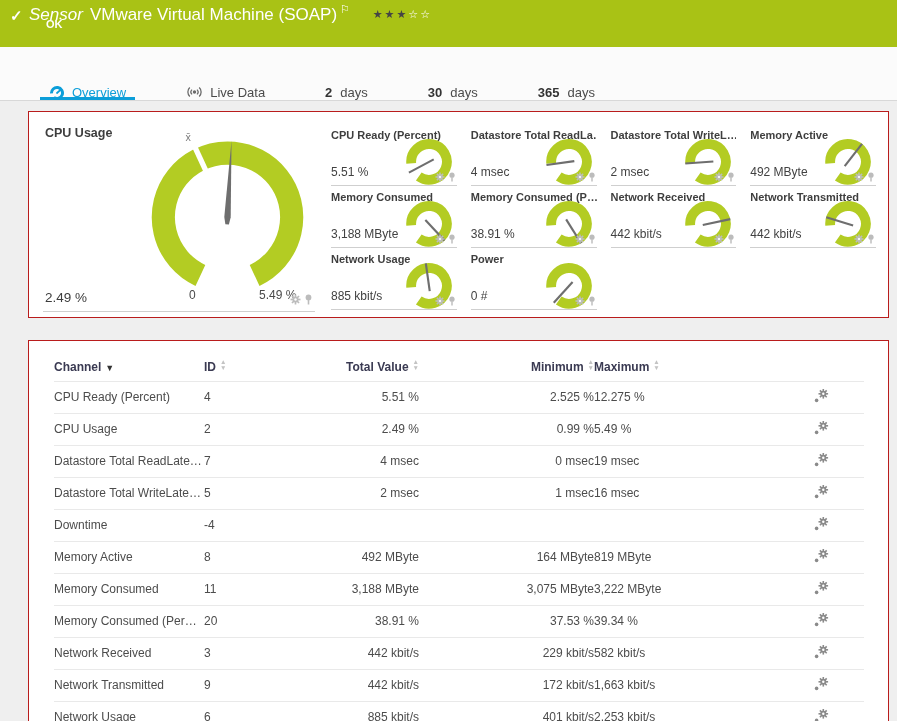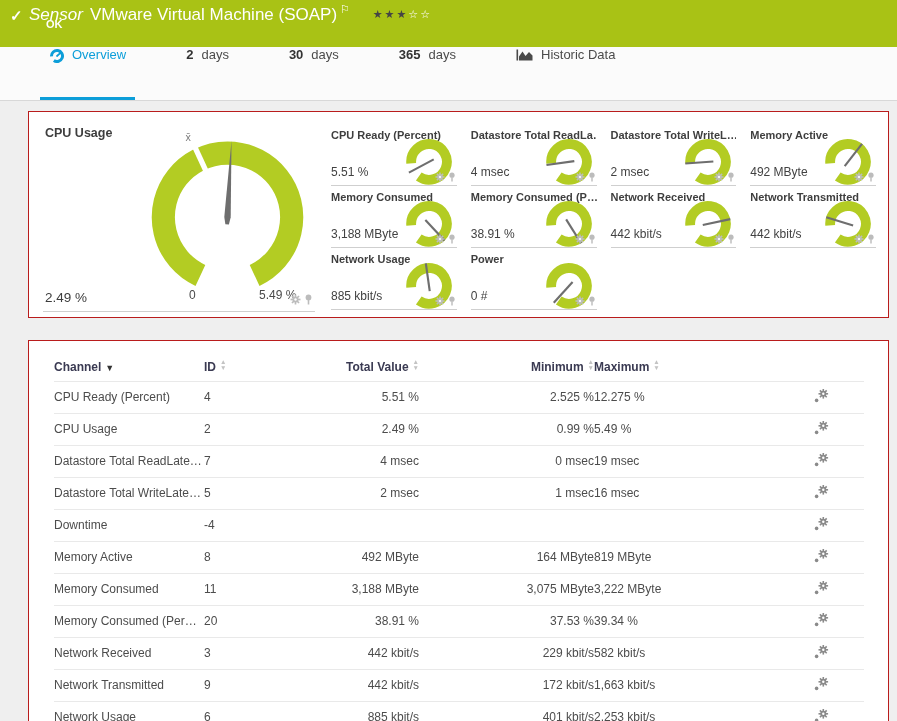--- a/index.html
+++ b/index.html
@@ -16,21 +16,21 @@
   .titleline { position:absolute; left:29px; top:5px; font-size:17px; white-space:nowrap; }
   .titleline .kind { font-style:italic; margin-right:7px;text-align:right; }
   .titleline .flag { font-size:11px; vertical-align:top; position:relative; top:-2px; margin-left:3px; }
   .stars { margin-left:18px; font-size:11px; letter-spacing:2px; vertical-align:2px; }
   .stars .fill { color:#454545; }
   .stars .empty { color:#ffffff; }
   .statusok { position:absolute; left:46px; top:18px; font-size:11px; font-weight:bold; }
   
   .tabbar { height:54px; background:#fbfbfb; border-bottom:1px solid #d8d8d8;
             display:flex; align-items:stretch; gap:42px; padding-left:40px; }
-  .tab { display:flex; align-items:flex-start; gap:7px; padding:0 9px; font-size:13px;
+  .tab { display:flex; align-items:flex-end; gap:7px; padding:0 9px; font-size:13px;
          color:#4b4b4b; cursor:pointer; white-space:nowrap; }
   .tab .num { font-weight:bold; color:#333; margin-right:1px; }
   .tab.active { color:#0c9ed9; box-shadow:inset 0 -3px 0 #0c9ed9; }
   .tab svg { flex:0 0 auto; }
   
   .panel { background:#fff; border:1px solid #b91c1c; margin-left:28px; width:861px; }
   .gauges-panel { margin-top:10px; height:207px; display:flex; padding:4px 10px 0 8px; }
   
   .big-cell { position:relative; width:282px; height:196px; flex:0 0 auto; }
   .big-cell .g-title { position:absolute; left:8px; top:10px; font-size:12.5px; font-weight:bold; color:#3e3e3e; }
@@ -81,37 +81,40 @@
 
 <div class="tabbar">
   <div class="tab active">
     <svg width="16" height="16" viewBox="0 0 16 16">
       <path d="M 2.52 9.48 A 5.5 5.5 0 1 1 4.85 13.5" stroke="#0c9ed9" stroke-width="3" fill="none"></path>
       <line x1="8" y1="9" x2="11.8" y2="5.6" stroke="#0c9ed9" stroke-width="1.8" stroke-linecap="round"></line>
     </svg>
     <span>Overview</span>
   </div>
   <div class="tab">
+    <svg width="17" height="16" viewBox="0 0 17 16">
+      <circle cx="8.5" cy="8" r="1.7" fill="#6a6a6a"></circle>
+      <path d="M 6 5.6 A 3.4 3.4 0 0 0 6 10.4" stroke="#6a6a6a" stroke-width="1.3" fill="none"></path>
+      <path d="M 3.8 3.6 A 6 6 0 0 0 3.8 12.4" stroke="#6a6a6a" stroke-width="1.3" fill="none"></path>
+      <path d="M 11 5.6 A 3.4 3.4 0 0 1 11 10.4" stroke="#6a6a6a" stroke-width="1.3" fill="none"></path>
+      <path d="M 13.2 3.6 A 6 6 0 0 1 13.2 12.4" stroke="#6a6a6a" stroke-width="1.3" fill="none"></path>
+    </svg>
+    <span>Live Data</span>
+  </div>
+  <div class="tab">
     <span class="num">2</span>
     <span>days</span>
   </div>
   <div class="tab">
     <span class="num">30</span>
     <span>days</span>
   </div>
   <div class="tab">
     <span class="num">365</span>
     <span>days</span>
-  </div>
-  <div class="tab">
-    <svg width="18" height="15" viewBox="0 0 18 15">
-      <rect x="0.5" y="2.5" width="1.6" height="11" fill="#4a4a4a"></rect>
-      <path d="M3 13.5 L3 9.5 L6.5 4.5 L9.5 9 L13 5 L16.5 8.5 L16.5 13.5 Z" fill="#4a4a4a"></path>
-    </svg>
-    <span>Historic Data</span>
   </div>
 
 </div>
 
 <div class="panel gauges-panel">
 
   <div class="big-cell">
     <div class="g-title">CPU Usage</div>
     <svg class="gauge" width="205" height="165" viewBox="0 0 230 185">
       <path d="M 84.6 165.3 A 72 72 0 1 1 145.4 165.3" stroke="#b3cc23" stroke-width="26" fill="none"></path>

